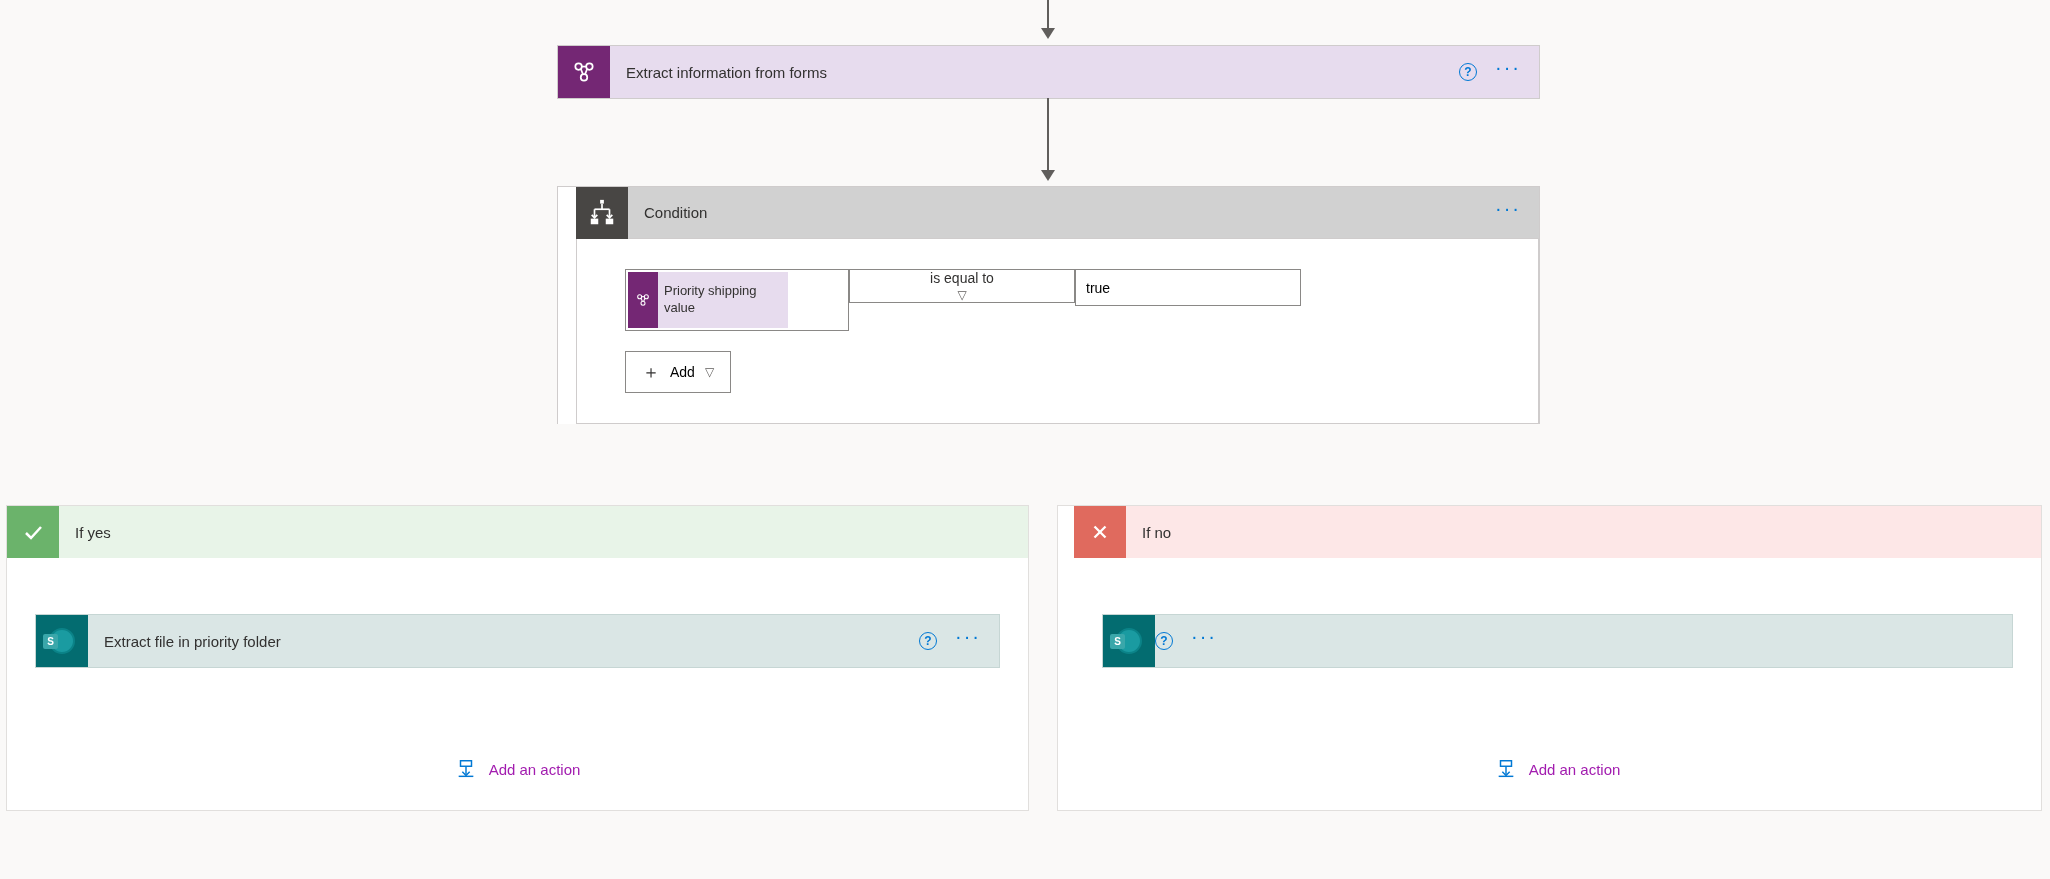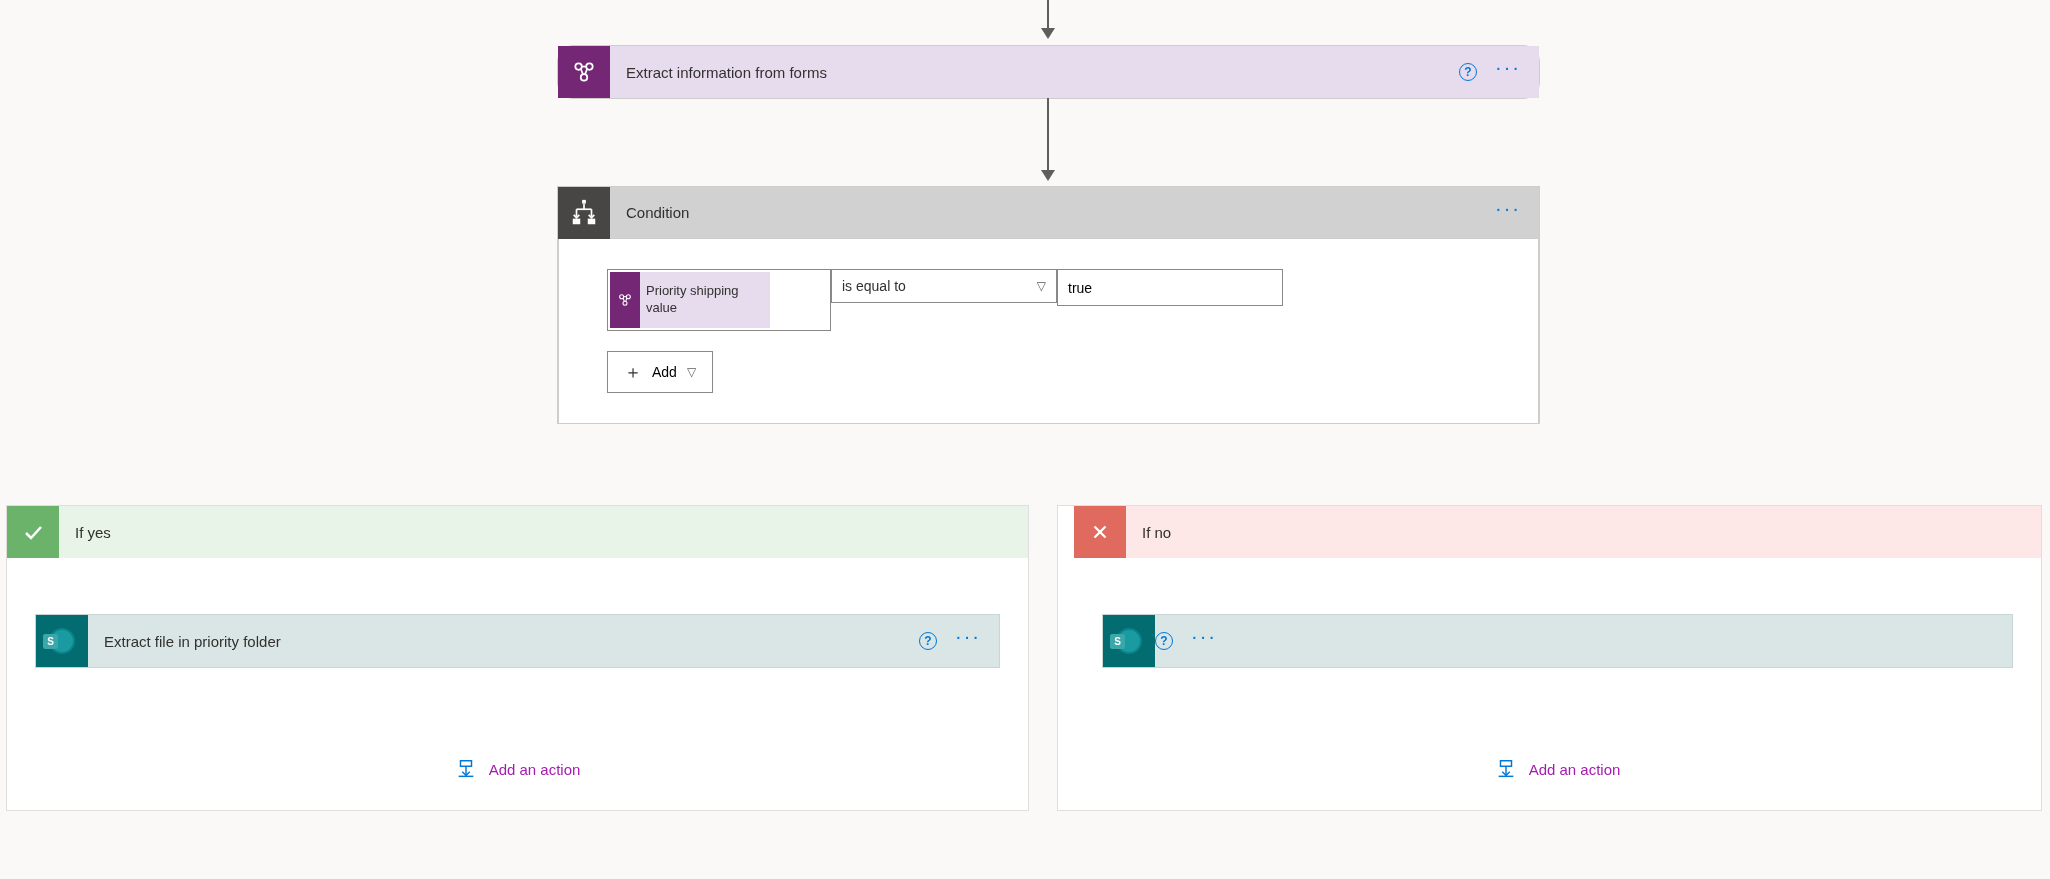--- a/index.html
+++ b/index.html
@@ -82,26 +82,26 @@
   .more-icon {
     color: #0078d4;
     font-size: 20px;
     letter-spacing: 2px;
     cursor: pointer;
     line-height: 1;
     position: relative;
     top: -5px;
   }
   
-  .ai-card { left: 557px; top: 45px; width: 983px; border-radius: 16px; }
+  .ai-card { left: 557px; top: 45px; width: 983px; }
   .ai-header { background: #e7dcee; }
   .ai-icon { background: #742774; }
   .ai-icon svg { width: 26px; height: 26px; }
   
-  .cond-card { left: 557px; top: 186px; width: 983px; border-bottom: none;}
+  .cond-card { left: 557px; top: 186px; width: 983px; border-bottom: none; padding-left: 18px;}
   .cond-header { background: #d1d1d1; border-bottom: 1px solid #cfcccc; }
   .cond-icon { background: #484644; }
   .cond-icon svg { width: 30px; height: 30px; }
   .cond-body {
     padding: 30px 48px 30px 48px;
     border: 1px solid #cfcccc;
     border-top: none;
     background: #fff;
   }
   .cond-row {
@@ -144,20 +144,21 @@
     width: 226px;
     height: 34px;
     border: 1px solid #8a8886;
     background: #fff;
     display: flex;
     align-items: center;
     justify-content: space-between;
     padding: 0 10px;
     cursor: pointer;
     font-size: 14px;
+    flex-direction: column;
   }
   .op-select .chev { font-size: 12px; color: #605e5c; }
   .val-input {
     width: 226px;
     height: 37px;
     border: 1px solid #8a8886;
     padding: 0 10px;
     font-size: 14px;
     font-family: inherit;
     outline: none;

